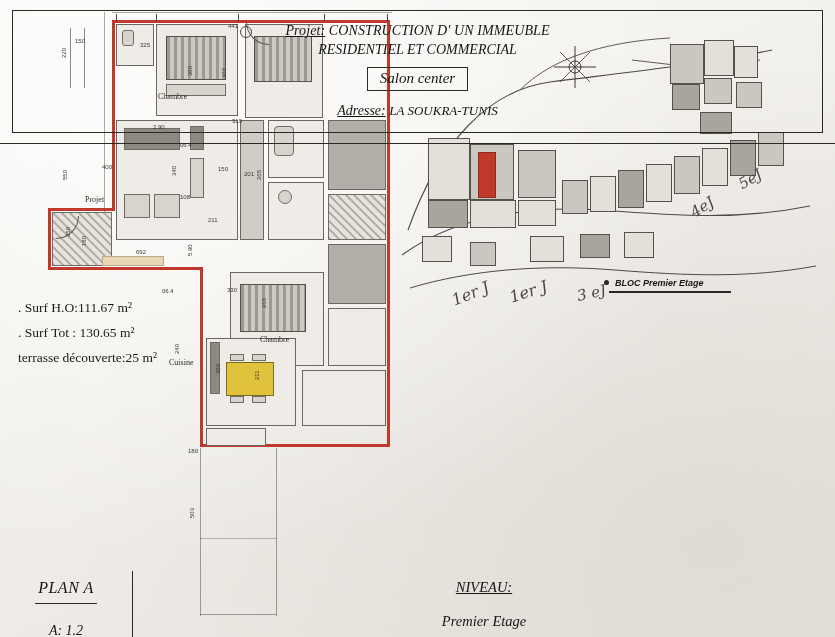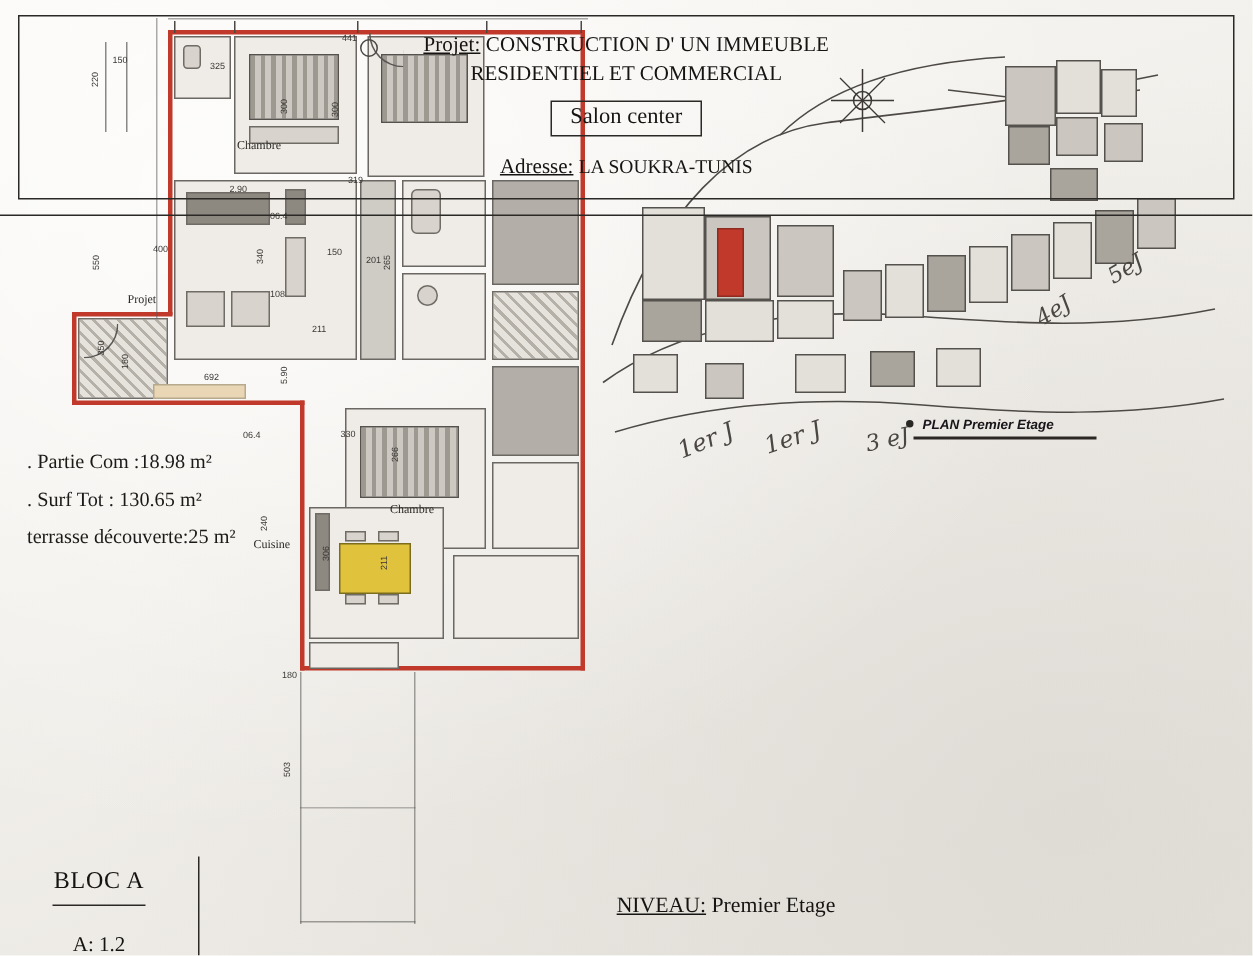--- a/index.html
+++ b/index.html
@@ -163,20 +163,21 @@
     white-space: nowrap;
   }
 
   
   #titleblock {
     left: 437px; top: 413px;
     width: 338px; height: 212px;
     border: 1.6px solid #2b2926;
     box-sizing: border-box;
     background: rgba(255,255,255,0.25);
+    font-style: italic;
   }
   #tb-top {
     position: absolute;
     left: 0; top: 0; right: 0; height: 144px;
     border-bottom: 1.6px solid #2b2926;
     box-sizing: border-box;
     padding: 10px 8px 0 8px;
     text-align: center;
   }
   #tb-inner {
@@ -240,20 +241,21 @@
     color: #151412;
   }
   #tb-br {
     position: absolute;
     left: 133px; right: 0; top: 0; bottom: 0;
     display: flex;
     align-items: center;
     justify-content: center;
     font-size: 14.5px;
     color: #151412;
+    flex-direction: column;
   }
   .u { text-decoration: underline; text-align: center; }
 </style>
 </head>
 <body>
 
 <div id="sheet">
   <div id="paper-tint"></div>
 
   <div id="floorplan" class="abs">
@@ -366,21 +368,21 @@
         <div class="dim-txt vert" style="left: 221px; top: 300px;">266</div>
         <div class="dim-txt vert" style="left: 134px; top: 346px;">240</div>
         <div class="dim-txt vert" style="left: 175px; top: 366px;">306</div>
         <div class="dim-txt vert" style="left: 214px; top: 372px;">211</div>
         <div class="dim-txt" style="left: 148px; top: 440px;">180</div>
         <div class="dim-txt vert" style="left: 149px; top: 510px;">503</div>
       </div>
   </div>
 
   <div id="legend" class="abs">
-    <div class="line">. Partie Com :18.98  m²</div>
+    <div class="line">. Surf   H.O:111.67 m²</div>
     <div class="line">. Surf    Tot  : 130.65 m²</div>
     <div class="line">terrasse découverte:25  m²</div>
   </div>
 
   <div id="siteplan" class="abs">
 
     <svg width="420" height="290" style="position:absolute; left:0; top:0;">
       <path d="M8 210 C 40 120, 90 70, 150 62 C 230 52, 300 45, 372 30" fill="none" stroke="#4d4a46" stroke-width="1.1"></path>
       <path d="M2 235 C 50 200, 120 185, 200 190 C 280 196, 340 200, 410 186" fill="none" stroke="#4d4a46" stroke-width="1.1"></path>
       <path d="M10 268 C 70 250, 140 244, 215 250 C 290 256, 350 258, 416 246" fill="none" stroke="#4d4a46" stroke-width="1"></path>
@@ -421,21 +423,21 @@
     <div class="site-blk g3" style="left:330px; top:120px; width:26px; height:36px;"></div>
     <div class="site-blk g2" style="left:358px; top:112px; width:26px; height:34px;"></div>
 
     <div class="site-blk" style="left:22px; top:216px; width:30px; height:26px;"></div>
     <div class="site-blk g2" style="left:70px; top:222px; width:26px; height:24px;"></div>
     <div class="site-blk" style="left:130px; top:216px; width:34px; height:26px;"></div>
     <div class="site-blk g3" style="left:180px; top:214px; width:30px; height:24px;"></div>
     <div class="site-blk" style="left:224px; top:212px; width:30px; height:26px;"></div>
 
     <div id="caption-dot"></div>
-    <div id="plan-caption">PLAN Premier Etage</div>
+    <div id="plan-caption">BLOC Premier Etage</div>
     <div id="caption-underline"></div>
   </div>
 
   <div id="promo-title">Promotion Borcheni</div>
 
   <div id="hand-layer" class="abs" style="left:0; top:0; width:835px; height:637px;">
       <div class="hand" style="left: 451px; top: 284px; font-size: 16px; transform: rotate(-22deg);">1er J</div>
       <div class="hand" style="left: 509px; top: 282px; font-size: 16px; transform: rotate(-18deg);">1er J</div>
       <div class="hand" style="left: 577px; top: 284px; font-size: 15px; transform: rotate(-12deg);">3 eJ</div>
       <div class="hand" style="left: 690px; top: 198px; font-size: 15px; transform: rotate(-32deg);">4eJ</div>
@@ -452,21 +454,21 @@
         <div class="tb-line2">RESIDENTIEL ET COMMERCIAL</div>
         <div id="golf-box">Salon center</div>
         <div id="adresse-row">
           <span class="u">Adresse:</span>
           <span class="val">LA SOUKRA-TUNIS</span>
         </div>
       </div>
     </div>
     <div id="tb-bottom">
       <div id="tb-bl">
-        <div id="bloc-a">BLOC A</div>
+        <div id="bloc-a">PLAN A</div>
         <div id="bl-div"></div>
         <div id="a12">A: 1.2</div>
       </div>
       <div id="tb-br">
         <span class="u">NIVEAU:</span>&nbsp;<span>Premier Etage</span>
       </div>
     </div>
   </div>
 </div>
 

